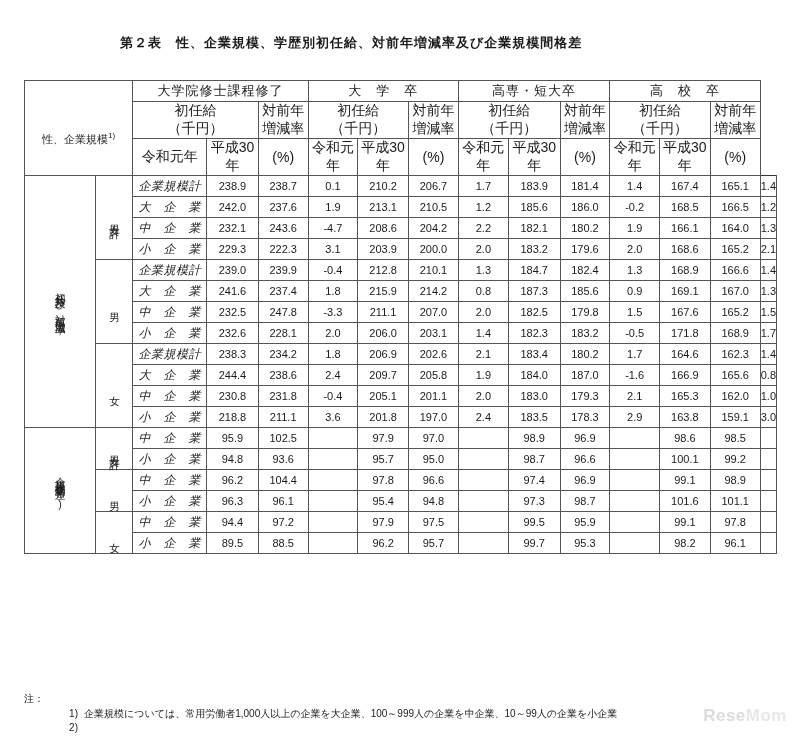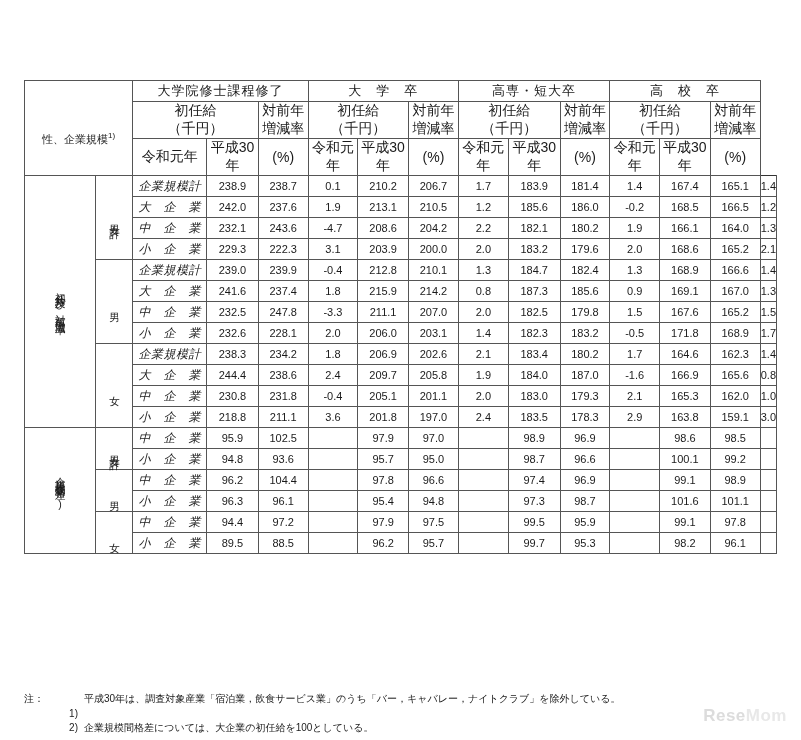--- a/index.html
+++ b/index.html
@@ -77,20 +77,21 @@
   .watermark .r{color:#dcdcdc;margin-left:12px;}
   .grp-sep{border-top:1.6px solid #333 !important;}
   .thickleft{border-left:1.6px solid #333 !important;}
   .thicktop{border-top:1.6px solid #333 !important;}
 </style>
 </head>
 <body>
 
 <div class="page">
 
+  <div class="title">第２表　性、企業規模、学歴別初任給、対前年増減率及び企業規模間格差</div>
 
   <table class="main">
     <tbody>
 
       <tr>
         <td rowspan="3" colspan="2" style="width:116px;height:62px;">
           <div style="padding-top:22px;">
             <span>性、企業規模</span><span class="sup">1)</span>
           </div>
         </td>
@@ -434,29 +435,28 @@
           <td class="num">96.1</td>
           <td class="num diag"></td>
         </tr>
       </tbody>
   </table>
 
   <div class="notes">
     <div class="nrow">
       <div class="nlabel">注：</div>
       <div class="nnum"></div>
-      <div>平成30年は、調査対象産業「宿泊業，飲食サービス業」のうち「バー，キャバレー，ナイトクラブ」を除外している。</div>
     </div>
     <div class="nrow">
       <div class="nlabel"></div>
       <div class="nnum">1)</div>
+      <div>企業規模については、常用労働者1,000人以上の企業を大企業、100～999人の企業を中企業、10～99人の企業を小企業</div>
     </div>
     <div class="nrow">
       <div class="nlabel"></div>
       <div class="nnum">2)</div>
-      <div>企業規模間格差については、大企業の初任給を100としている。</div>
     </div>
   </div>
 
   <div class="watermark">
     <span class="r">Rese</span><span>Mom</span>
   </div>
 </div>
 
 </body></html>

